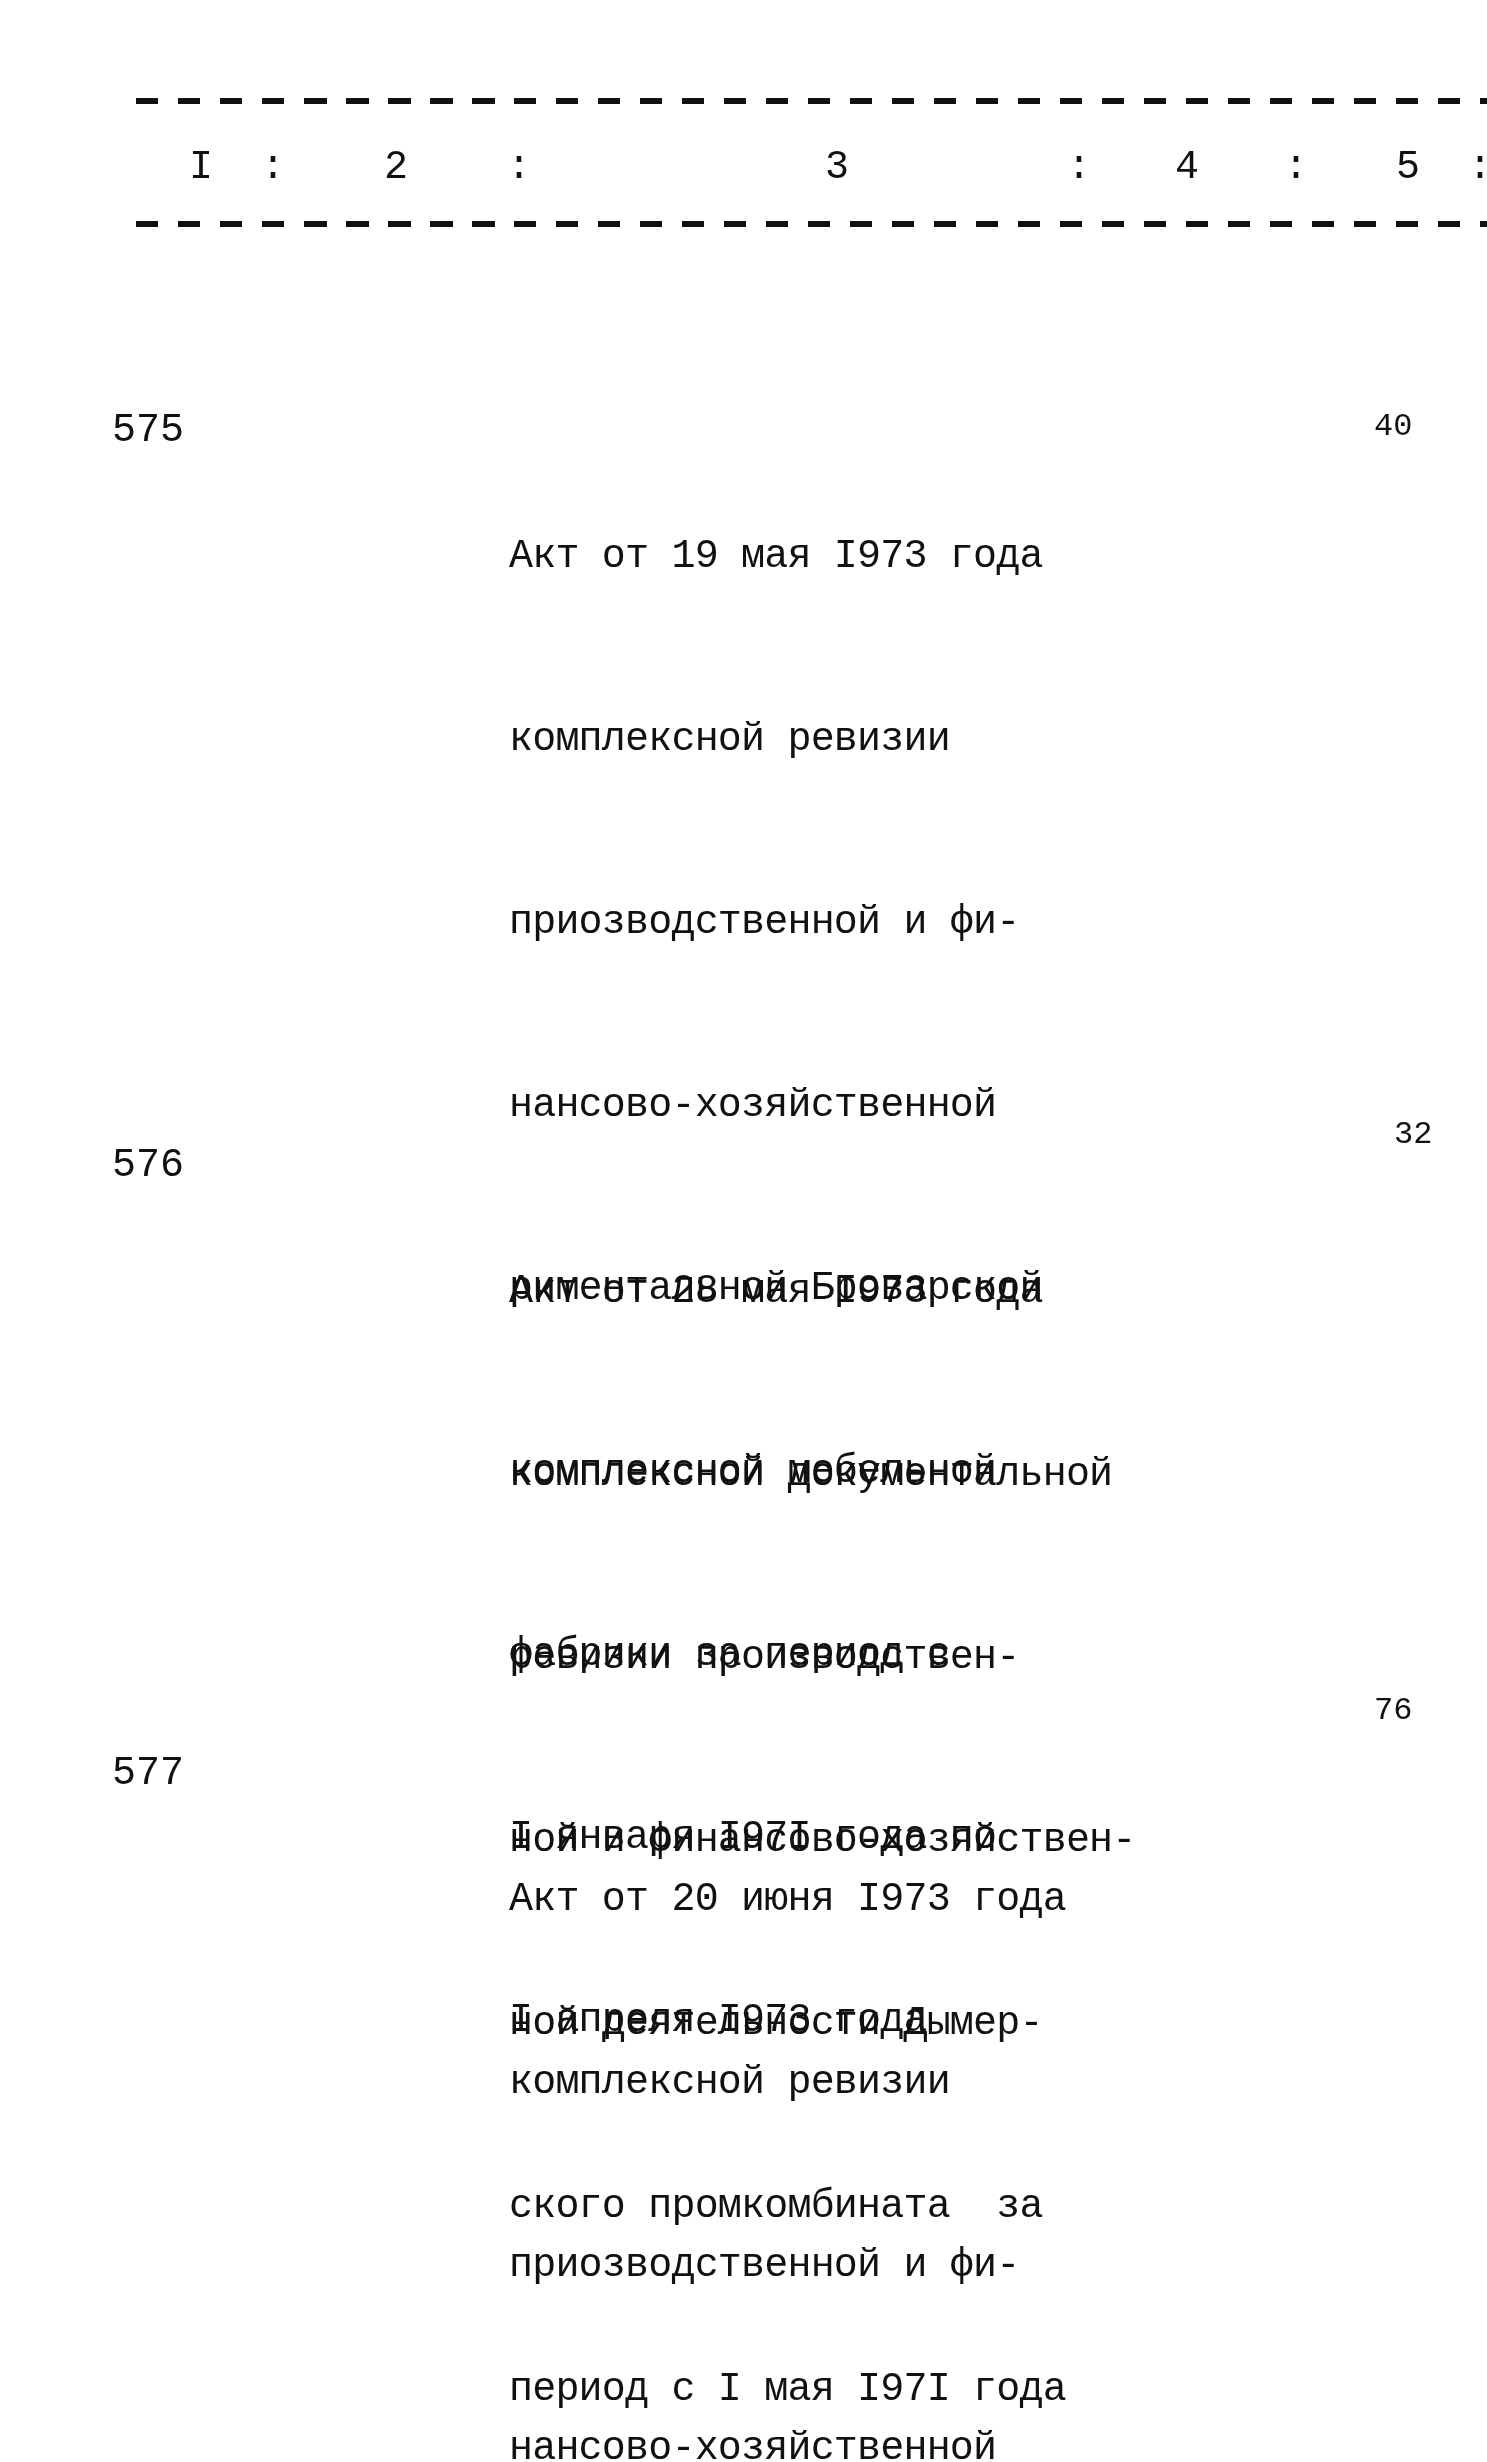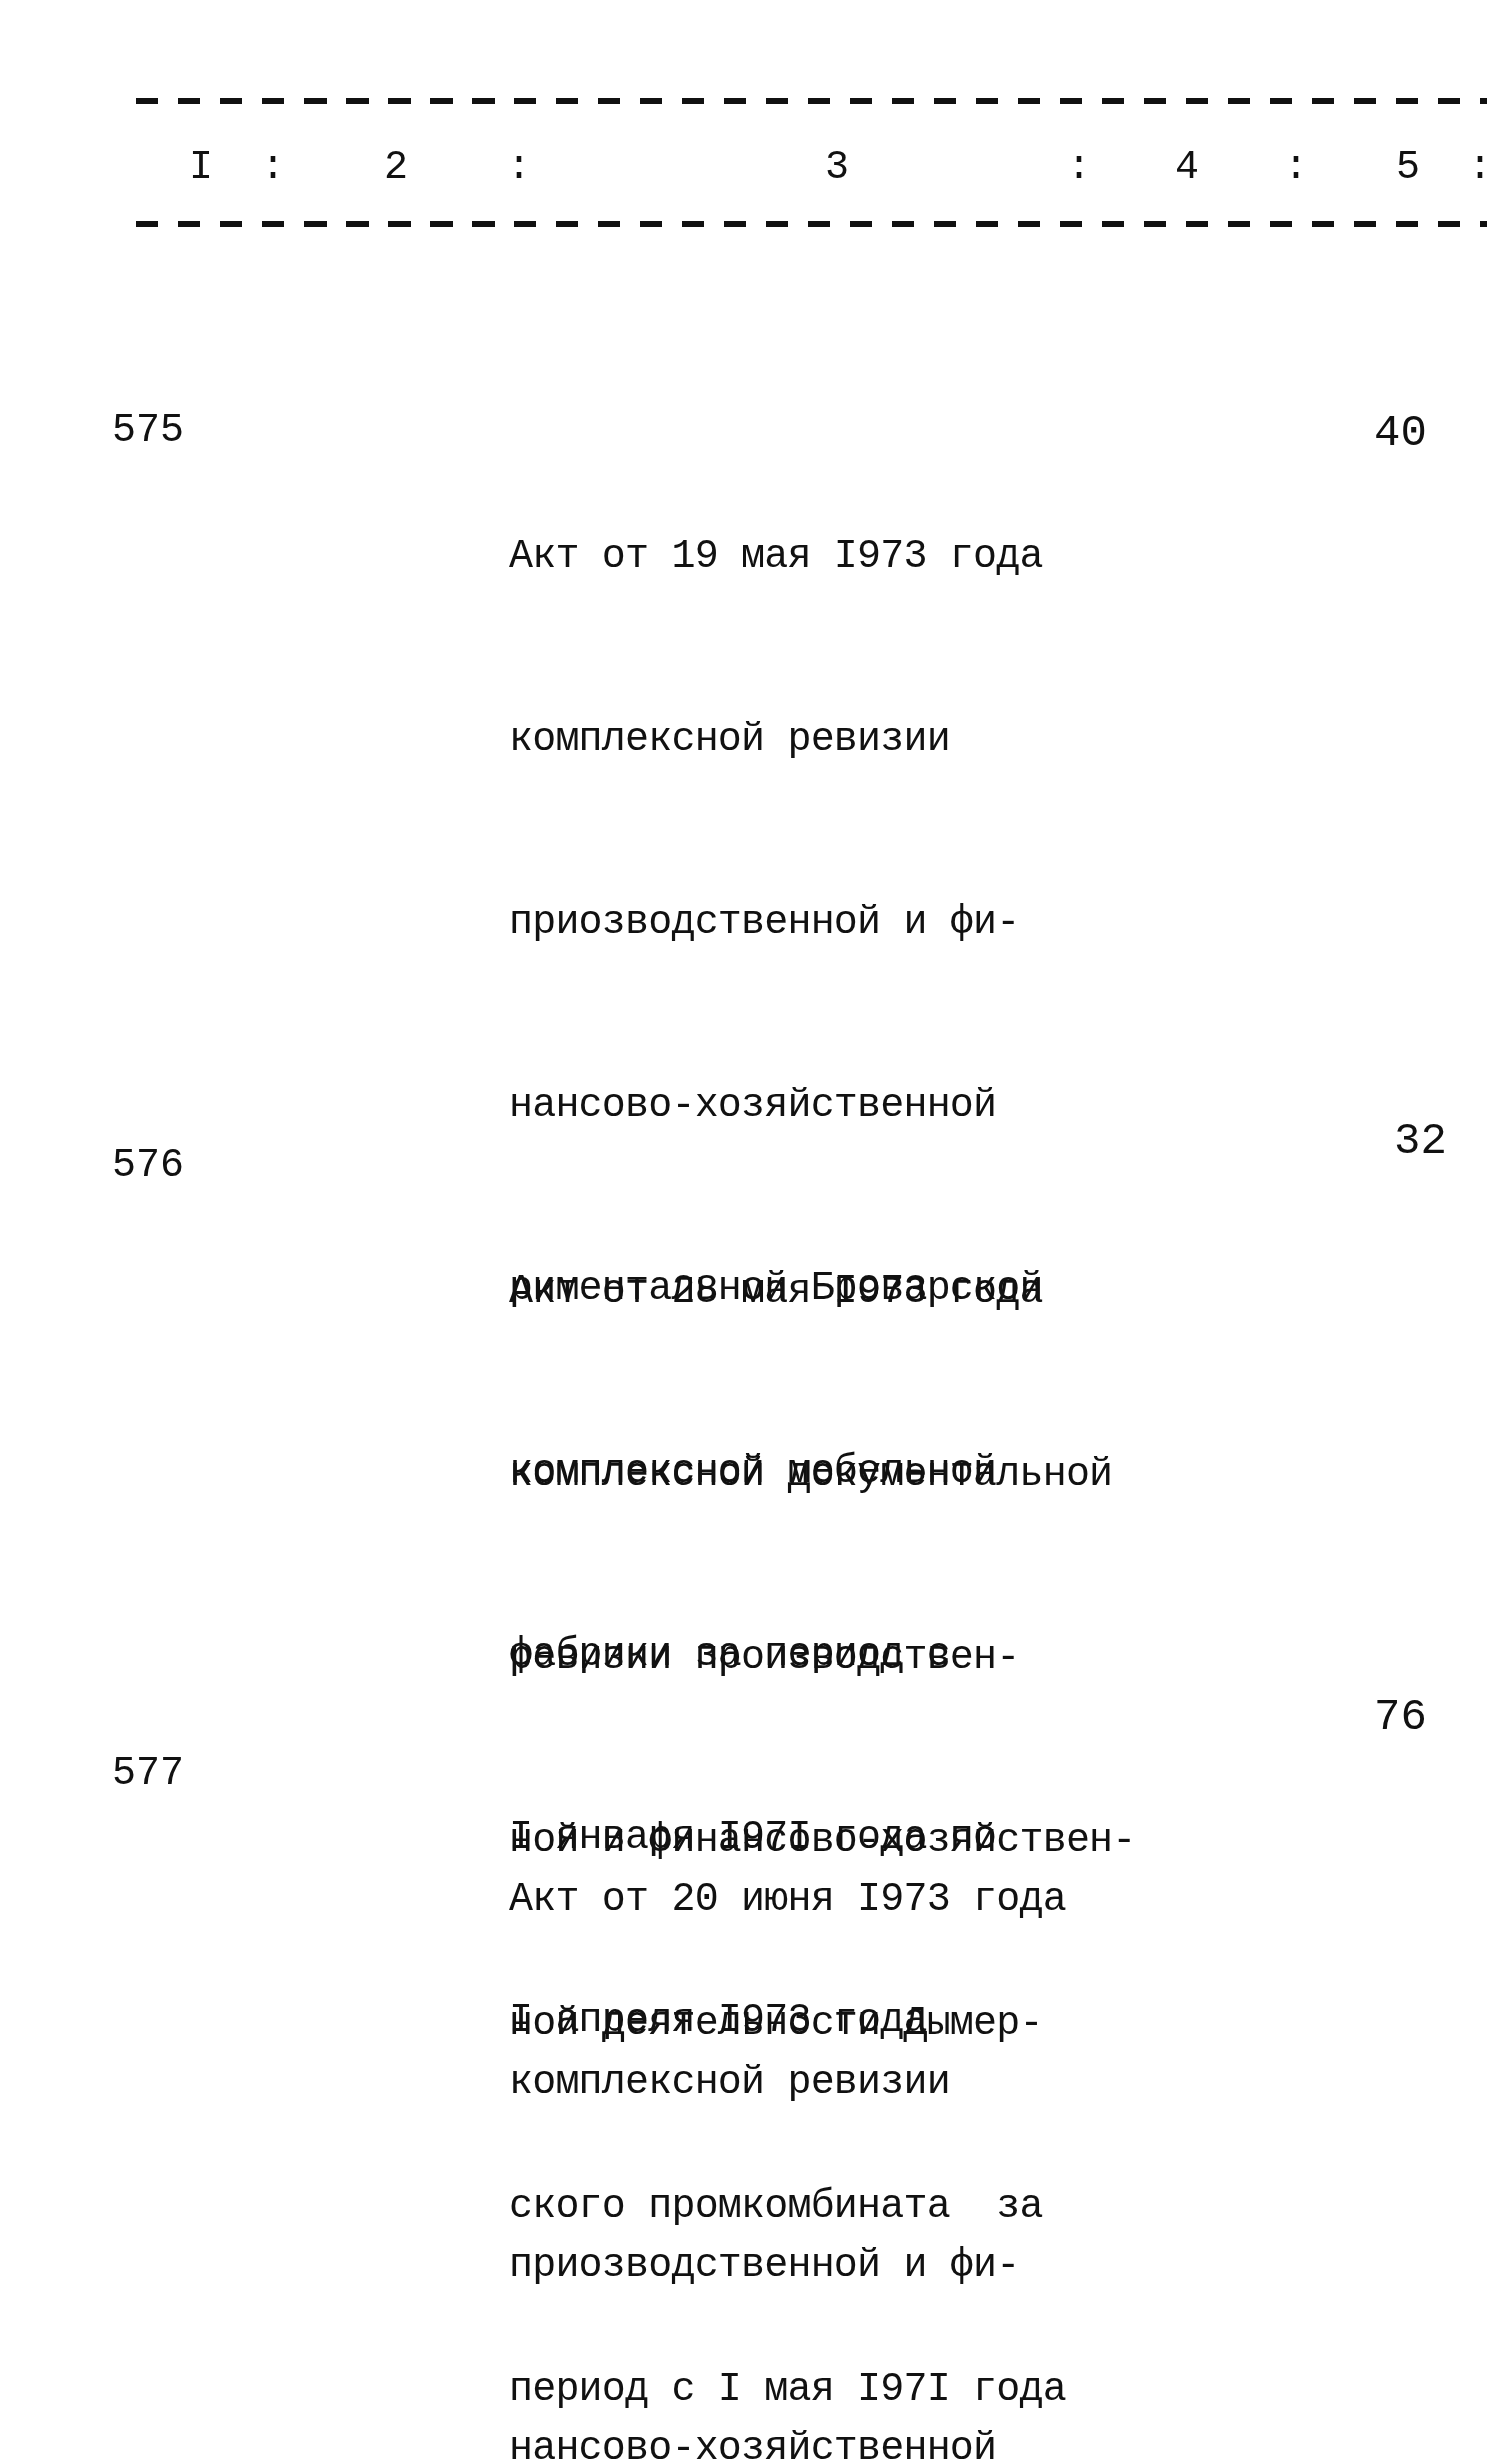--- a/index.html
+++ b/index.html
@@ -3,21 +3,21 @@
 <meta charset="utf-8">
 <style>
   html, body { margin: 0; padding: 0; background: #ffffff; }
   body { width: 1488px; height: 2462px; position: relative; overflow: hidden;
          font-family: "Liberation Mono", "DejaVu Sans Mono", monospace; color: #111; }
   .dash-line { position: absolute; left: 136px; right: 0; height: 6.4px;
                background: repeating-linear-gradient(90deg, #111 0 22.5px, transparent 22.5px 42px); }
   .hdr { position: absolute; top: 144px; font-size: 40px; line-height: 48px; }
   .entry-num { position: absolute; left: 112px; font-size: 40px; }
   .entry-text { position: absolute; left: 509px; font-size: 40px; line-height: 61px; white-space: pre; letter-spacing: -0.8px; }
-  .entry-pages { position: absolute; left: 1374px; font-size: 44px; }
+  .entry-pages { position: absolute; left: 1374px; font-size: 32px; }
   .line { display: block; }
 </style>
 </head>
 <body>
 
 <div class="dash-line" style="top:98px;"></div>
 
 <span class="hdr" style="left:189px;">I</span>
 <span class="hdr" style="left:261px;">:</span>
 <span class="hdr" style="left:384px;">2</span>

